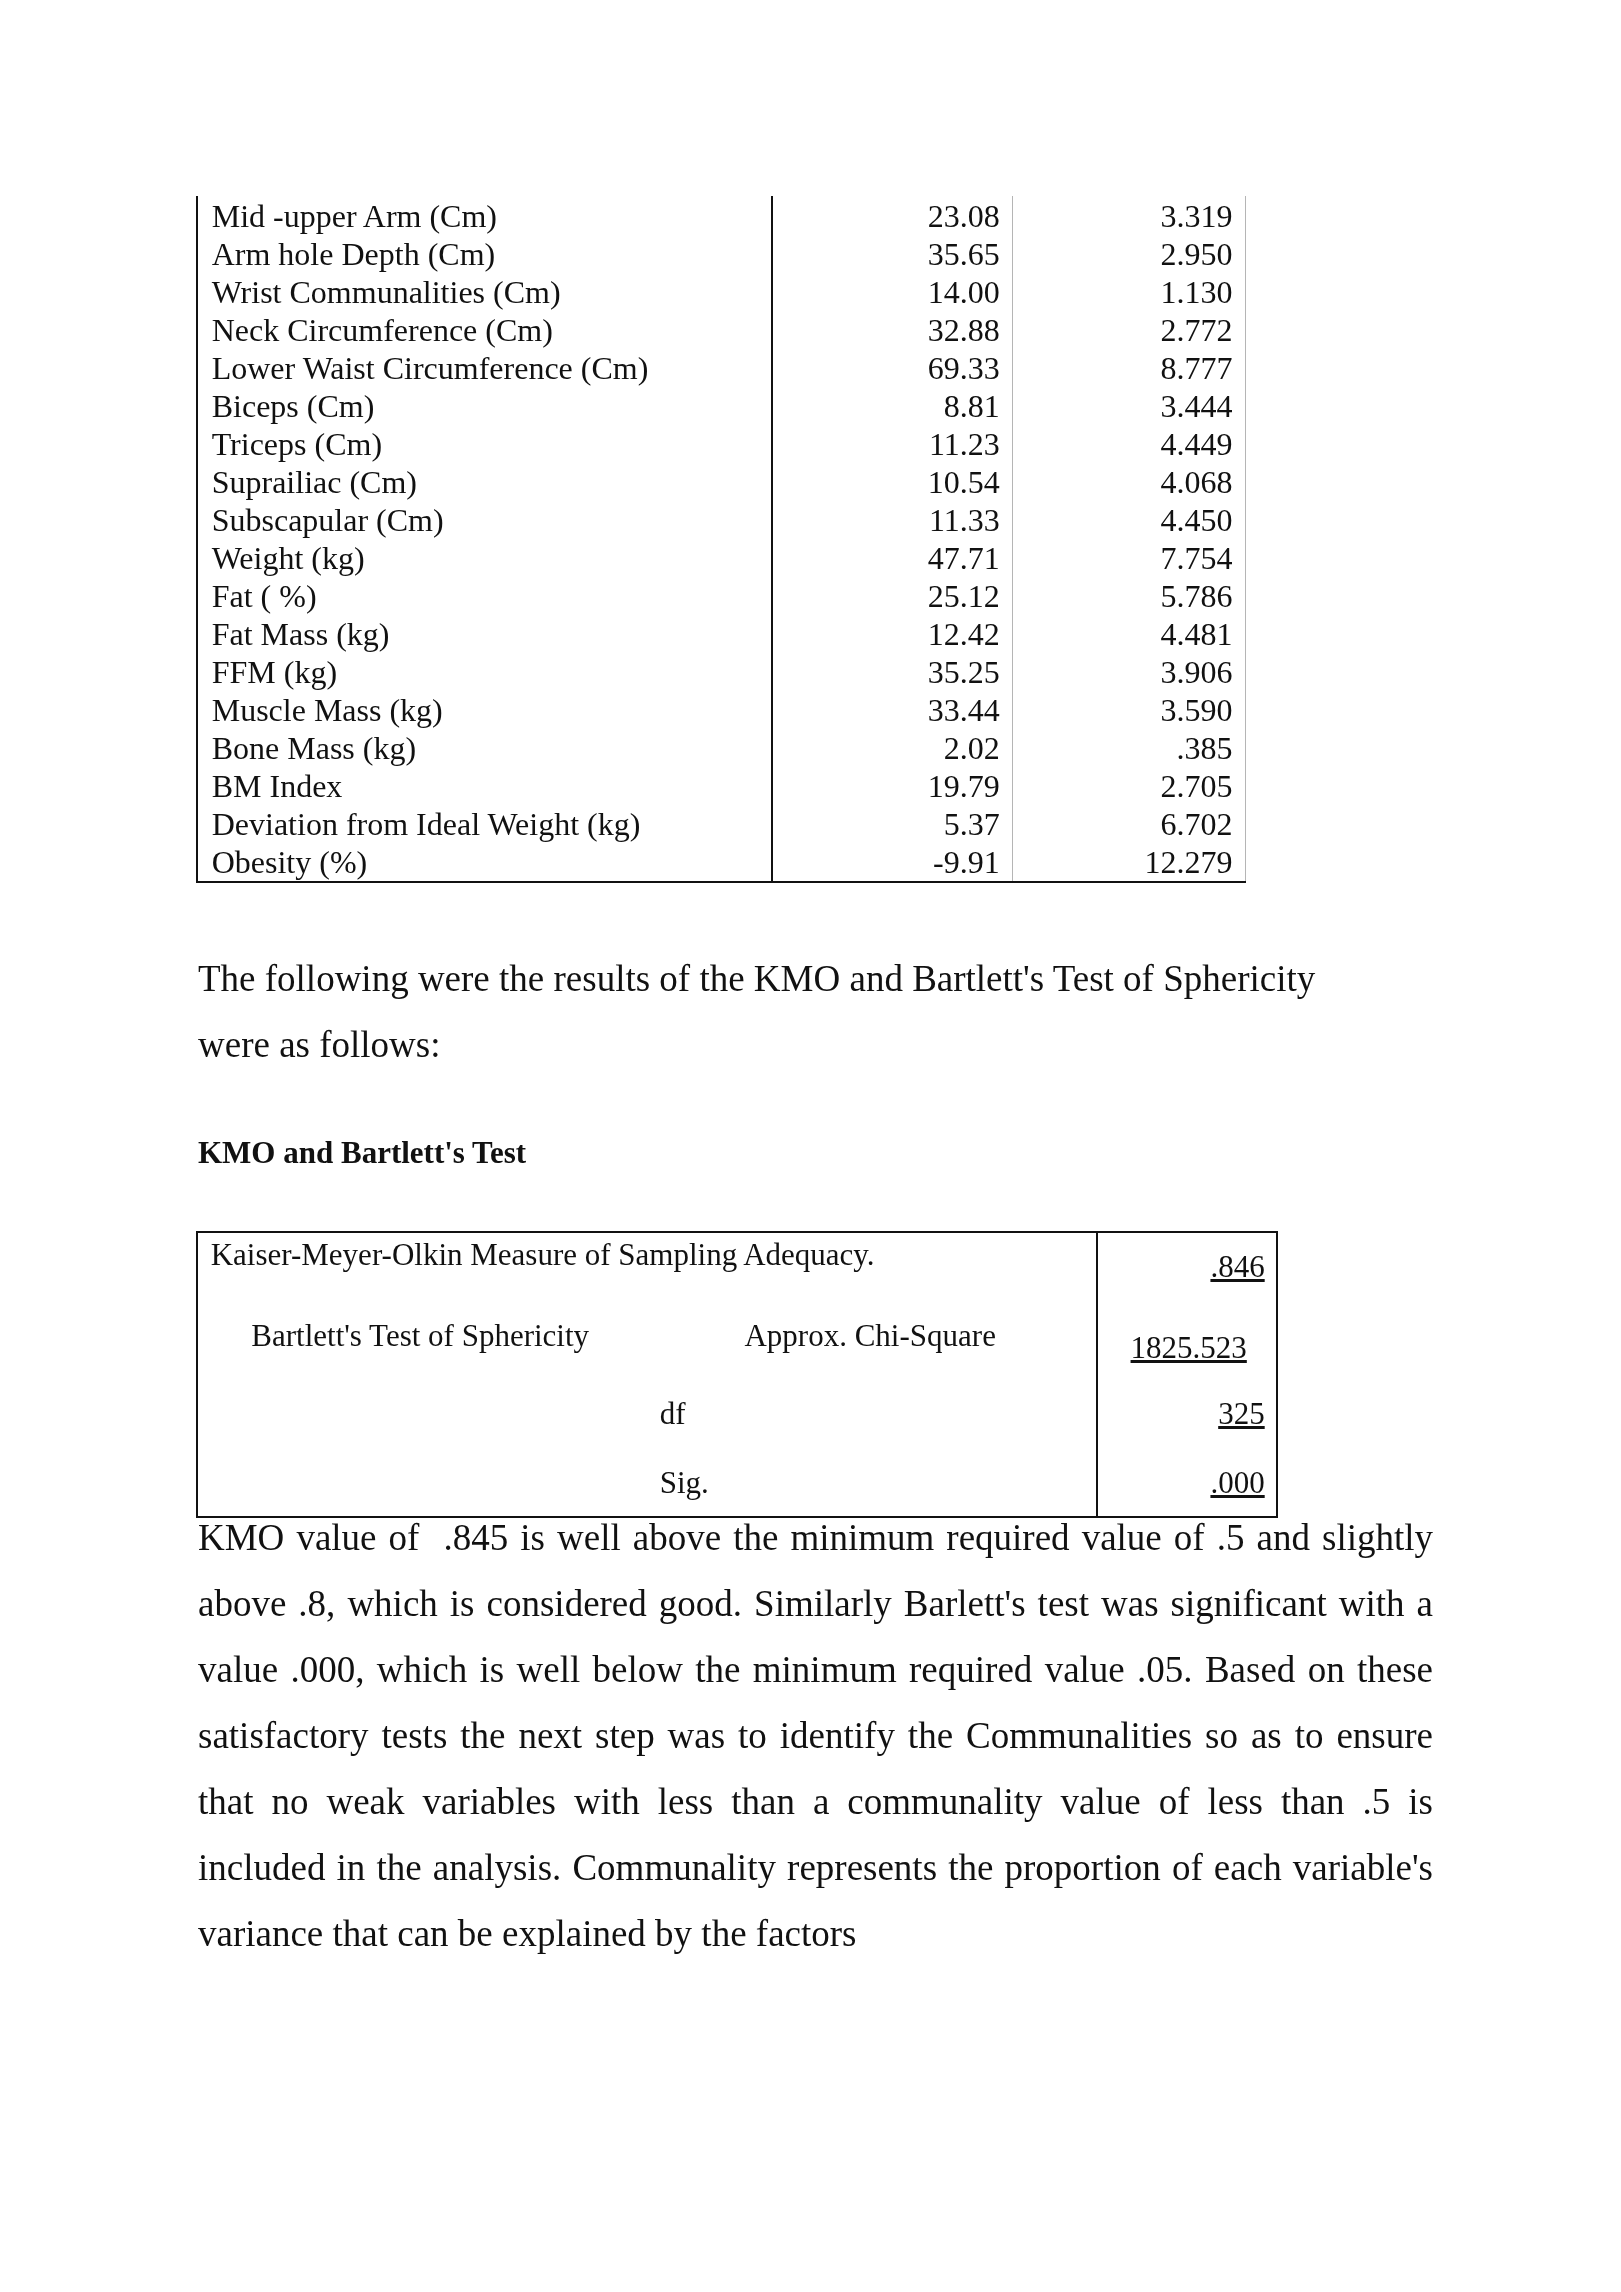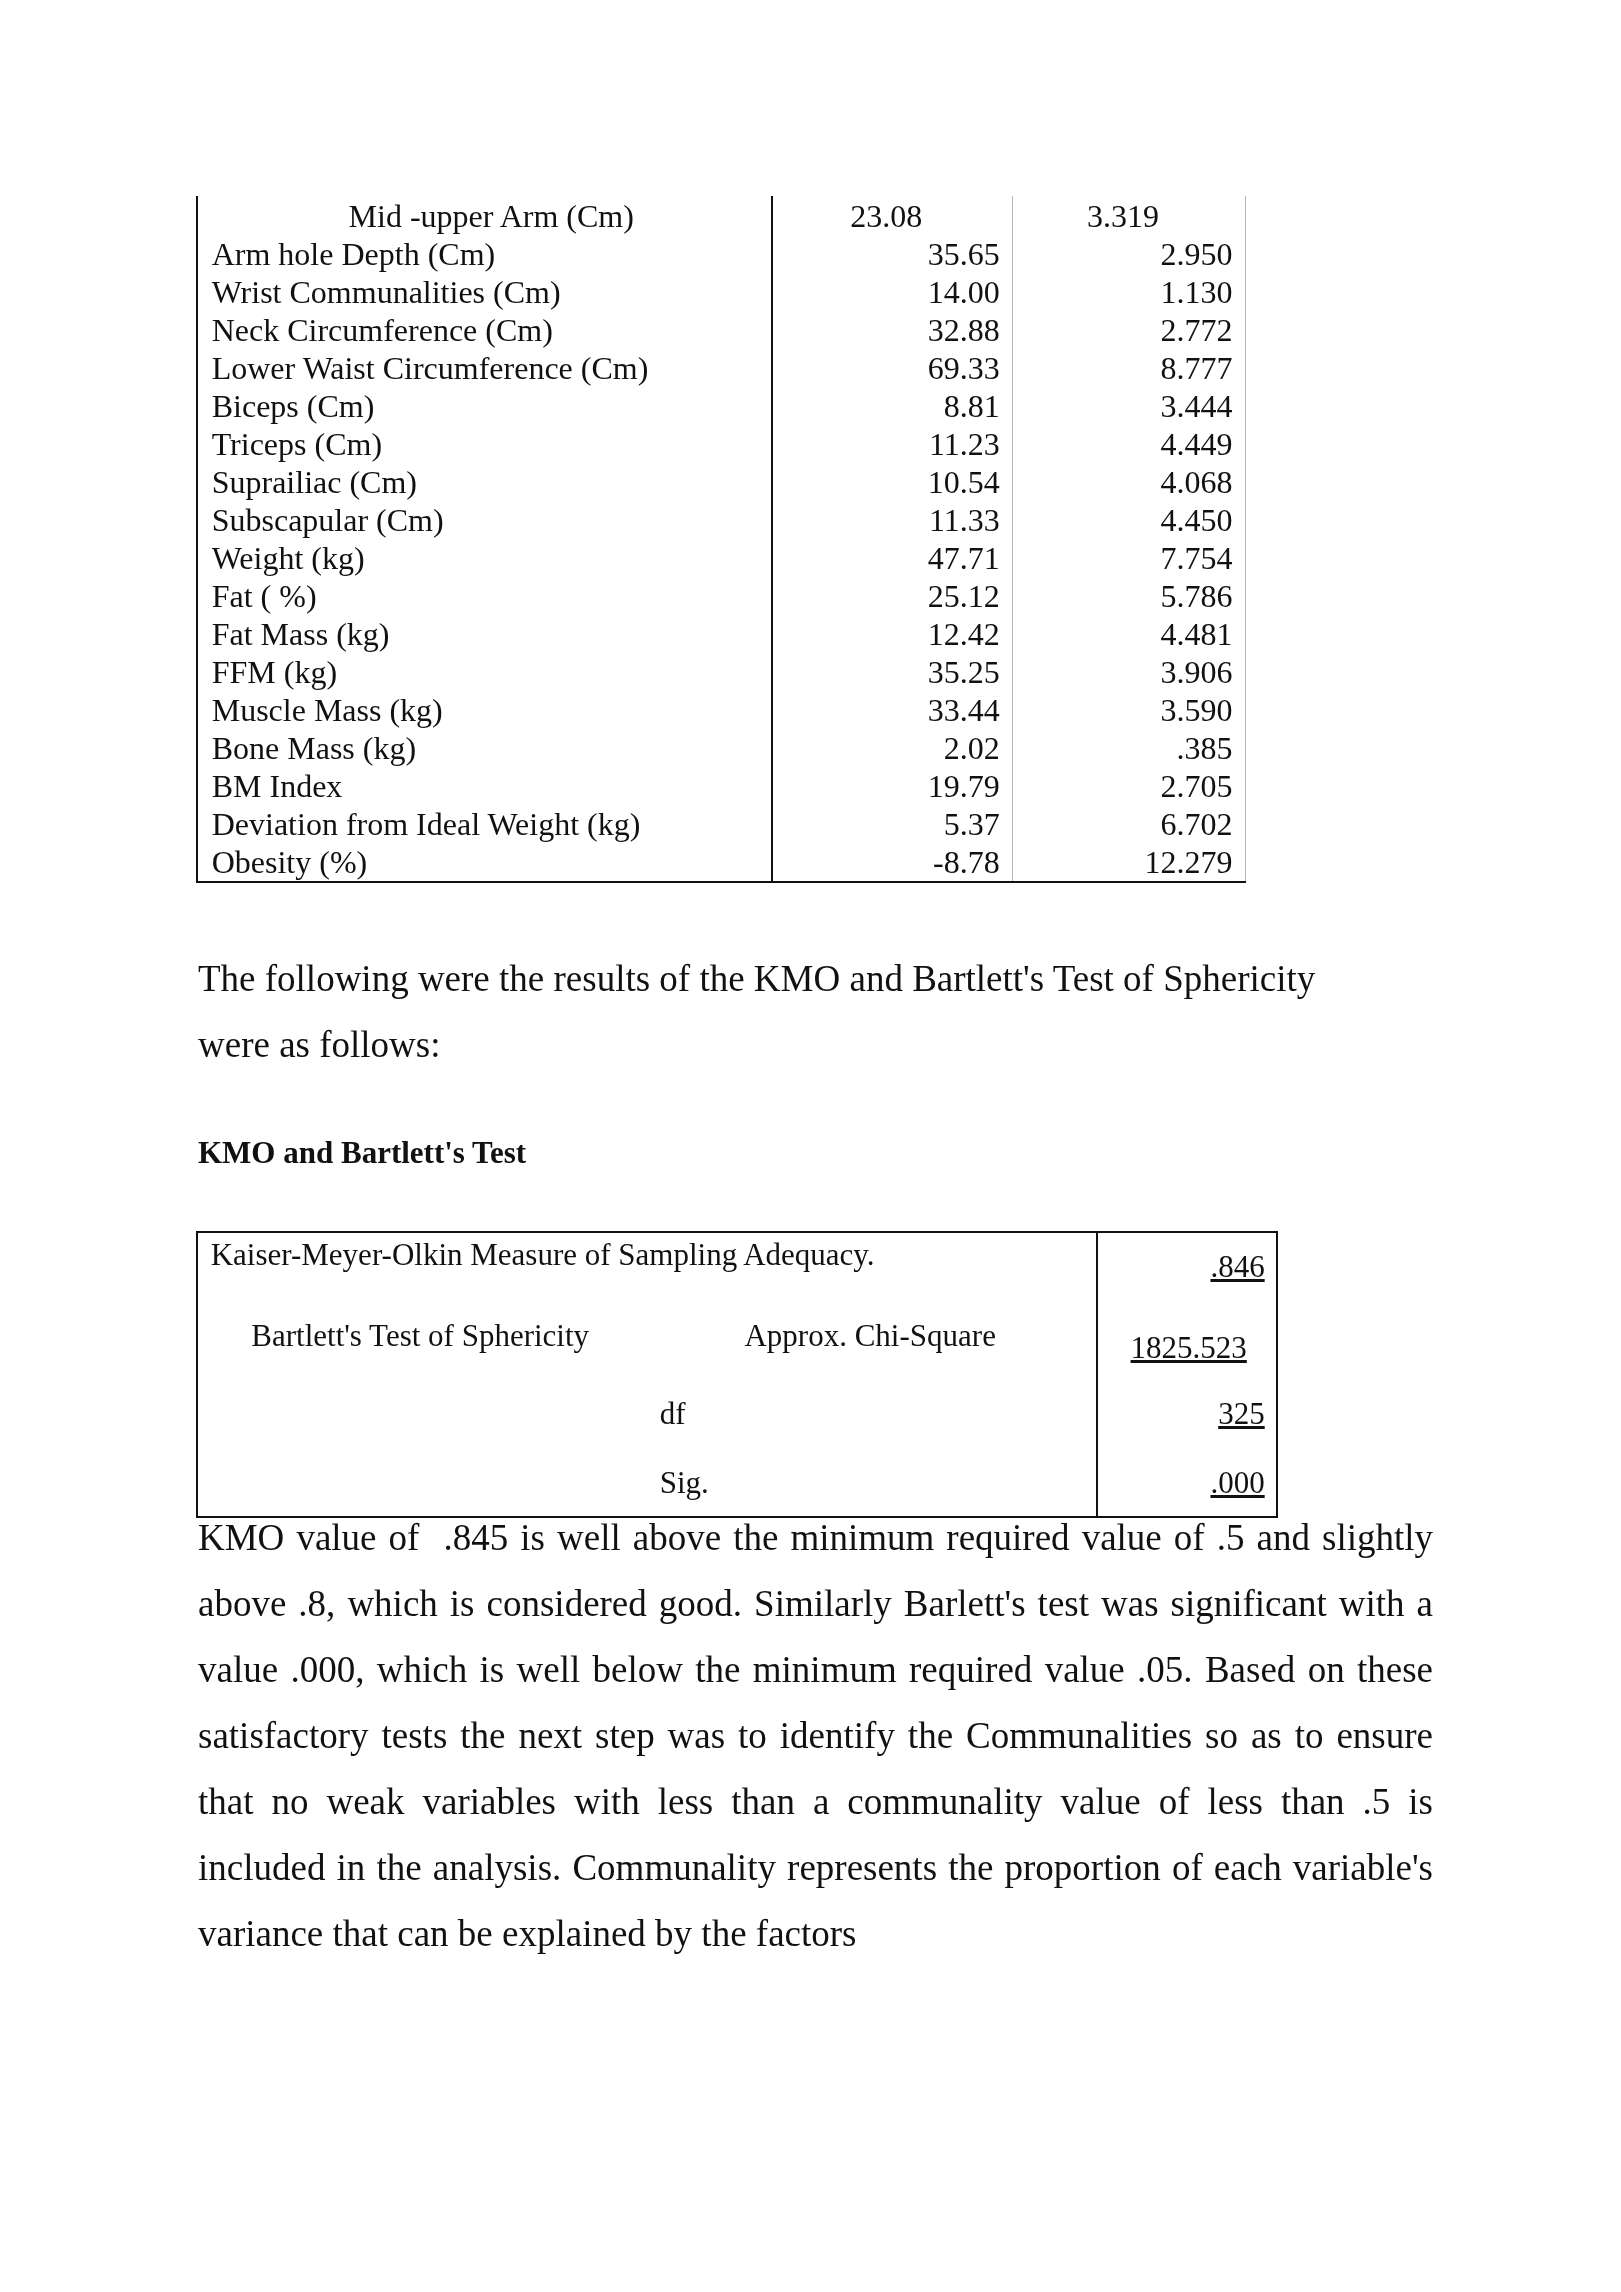--- a/index.html
+++ b/index.html
@@ -21,21 +21,21 @@
     }
     .desc-table td.mean {
       width: 227px; text-align: right; padding-right: 12.7px;
       border-right: 1px solid #b5b5b5;
     }
     .desc-table td.sd {
       width: 219px; text-align: right; padding-right: 12.7px;
       border-right: 1px solid #b5b5b5;
     }
     .desc-table tr:last-child td { border-bottom: 2.9px solid #111; }
-    .desc-table tr:first-child td { padding-top: 1px; text-align: center; }
+    .desc-table tr:first-child td { padding-top: 1px; }
 
     .para {
       position: absolute; left: 198px; width: 1235px;
       font-size: 37px; line-height: 66px; margin: 0;
     }
     .para.justify { text-align: justify; text-align-last: left; }
 
     .table-title {
       position: absolute; left: 198px; top: 1135px;
       font-size: 31px; font-weight: bold; margin: 0;
@@ -149,21 +149,21 @@
           <td class="mean">19.79</td>
           <td class="sd">2.705</td>
         </tr>
         <tr>
           <td class="label">Deviation from Ideal Weight (kg)</td>
           <td class="mean">5.37</td>
           <td class="sd">6.702</td>
         </tr>
         <tr>
           <td class="label">Obesity (%)</td>
-          <td class="mean">-8.78</td>
+          <td class="mean">-9.91</td>
           <td class="sd">12.279</td>
         </tr>
       </tbody>
   </table>
 
   <p class="para" style="top:946px;">The following were the results of the KMO and Bartlett's Test of Sphericity</p>
   <p class="para" style="top:1012px;">were as follows:</p>
 
   <p class="table-title">KMO and Bartlett's Test</p>
 

